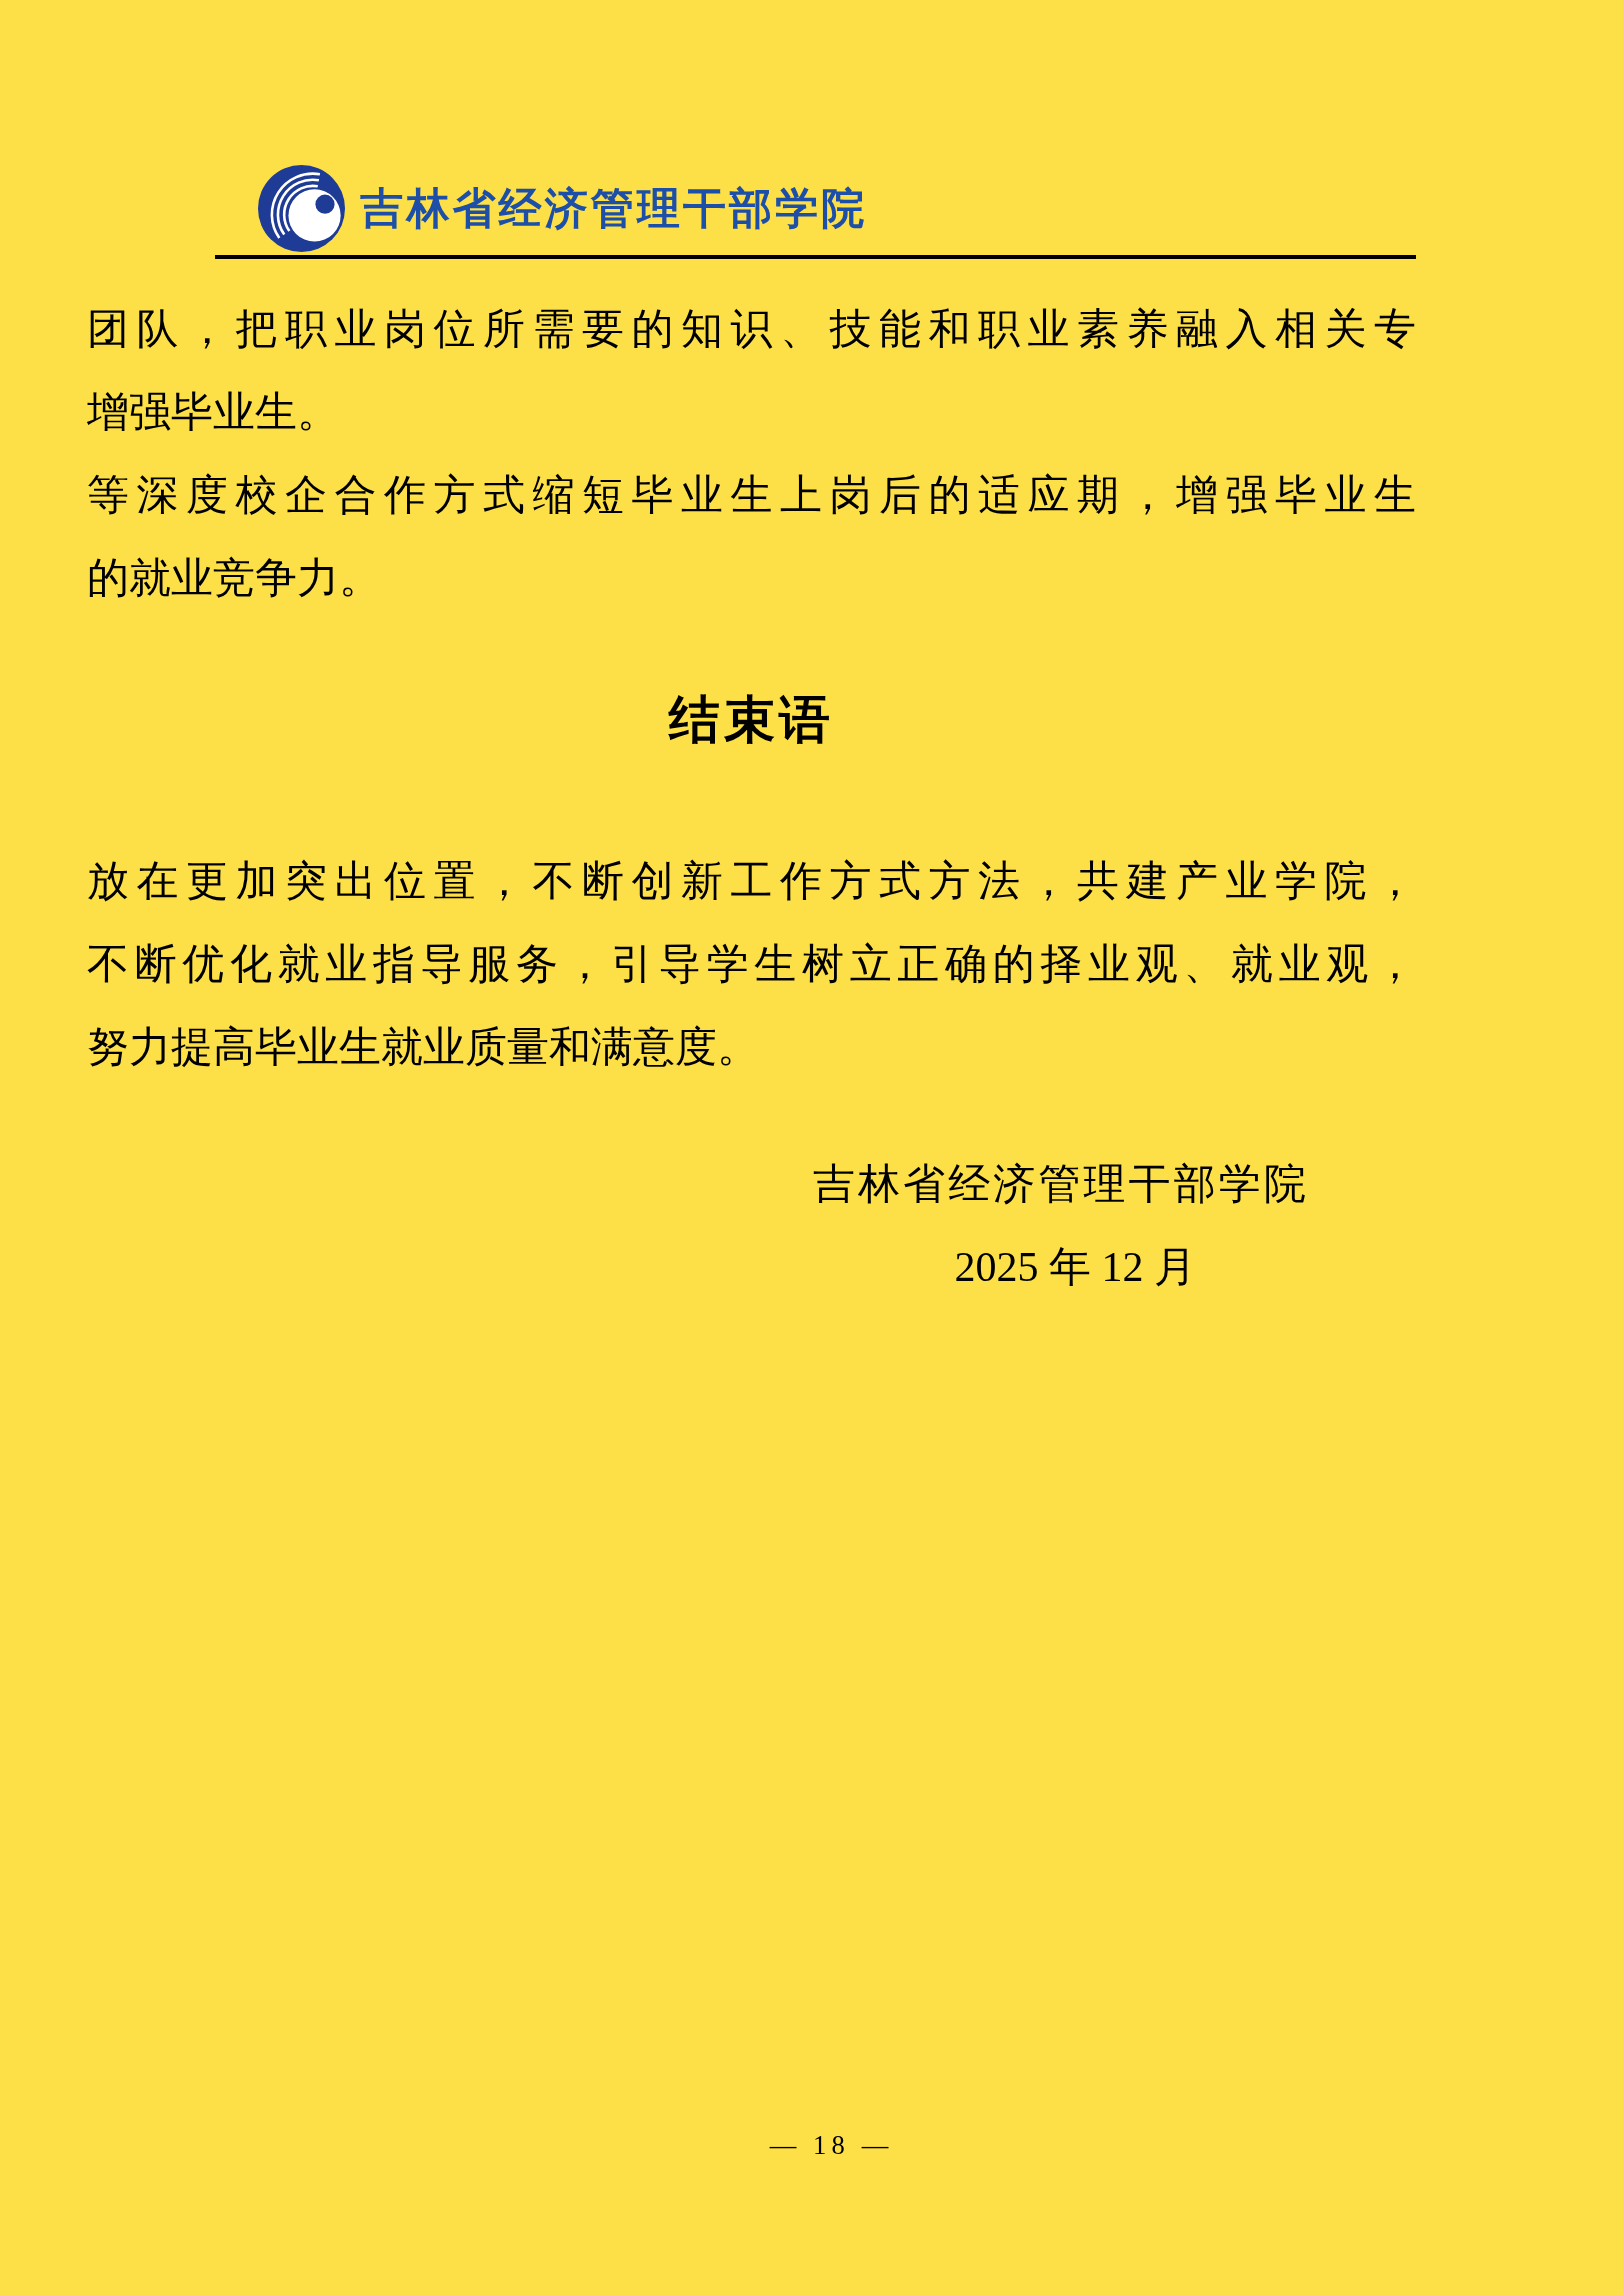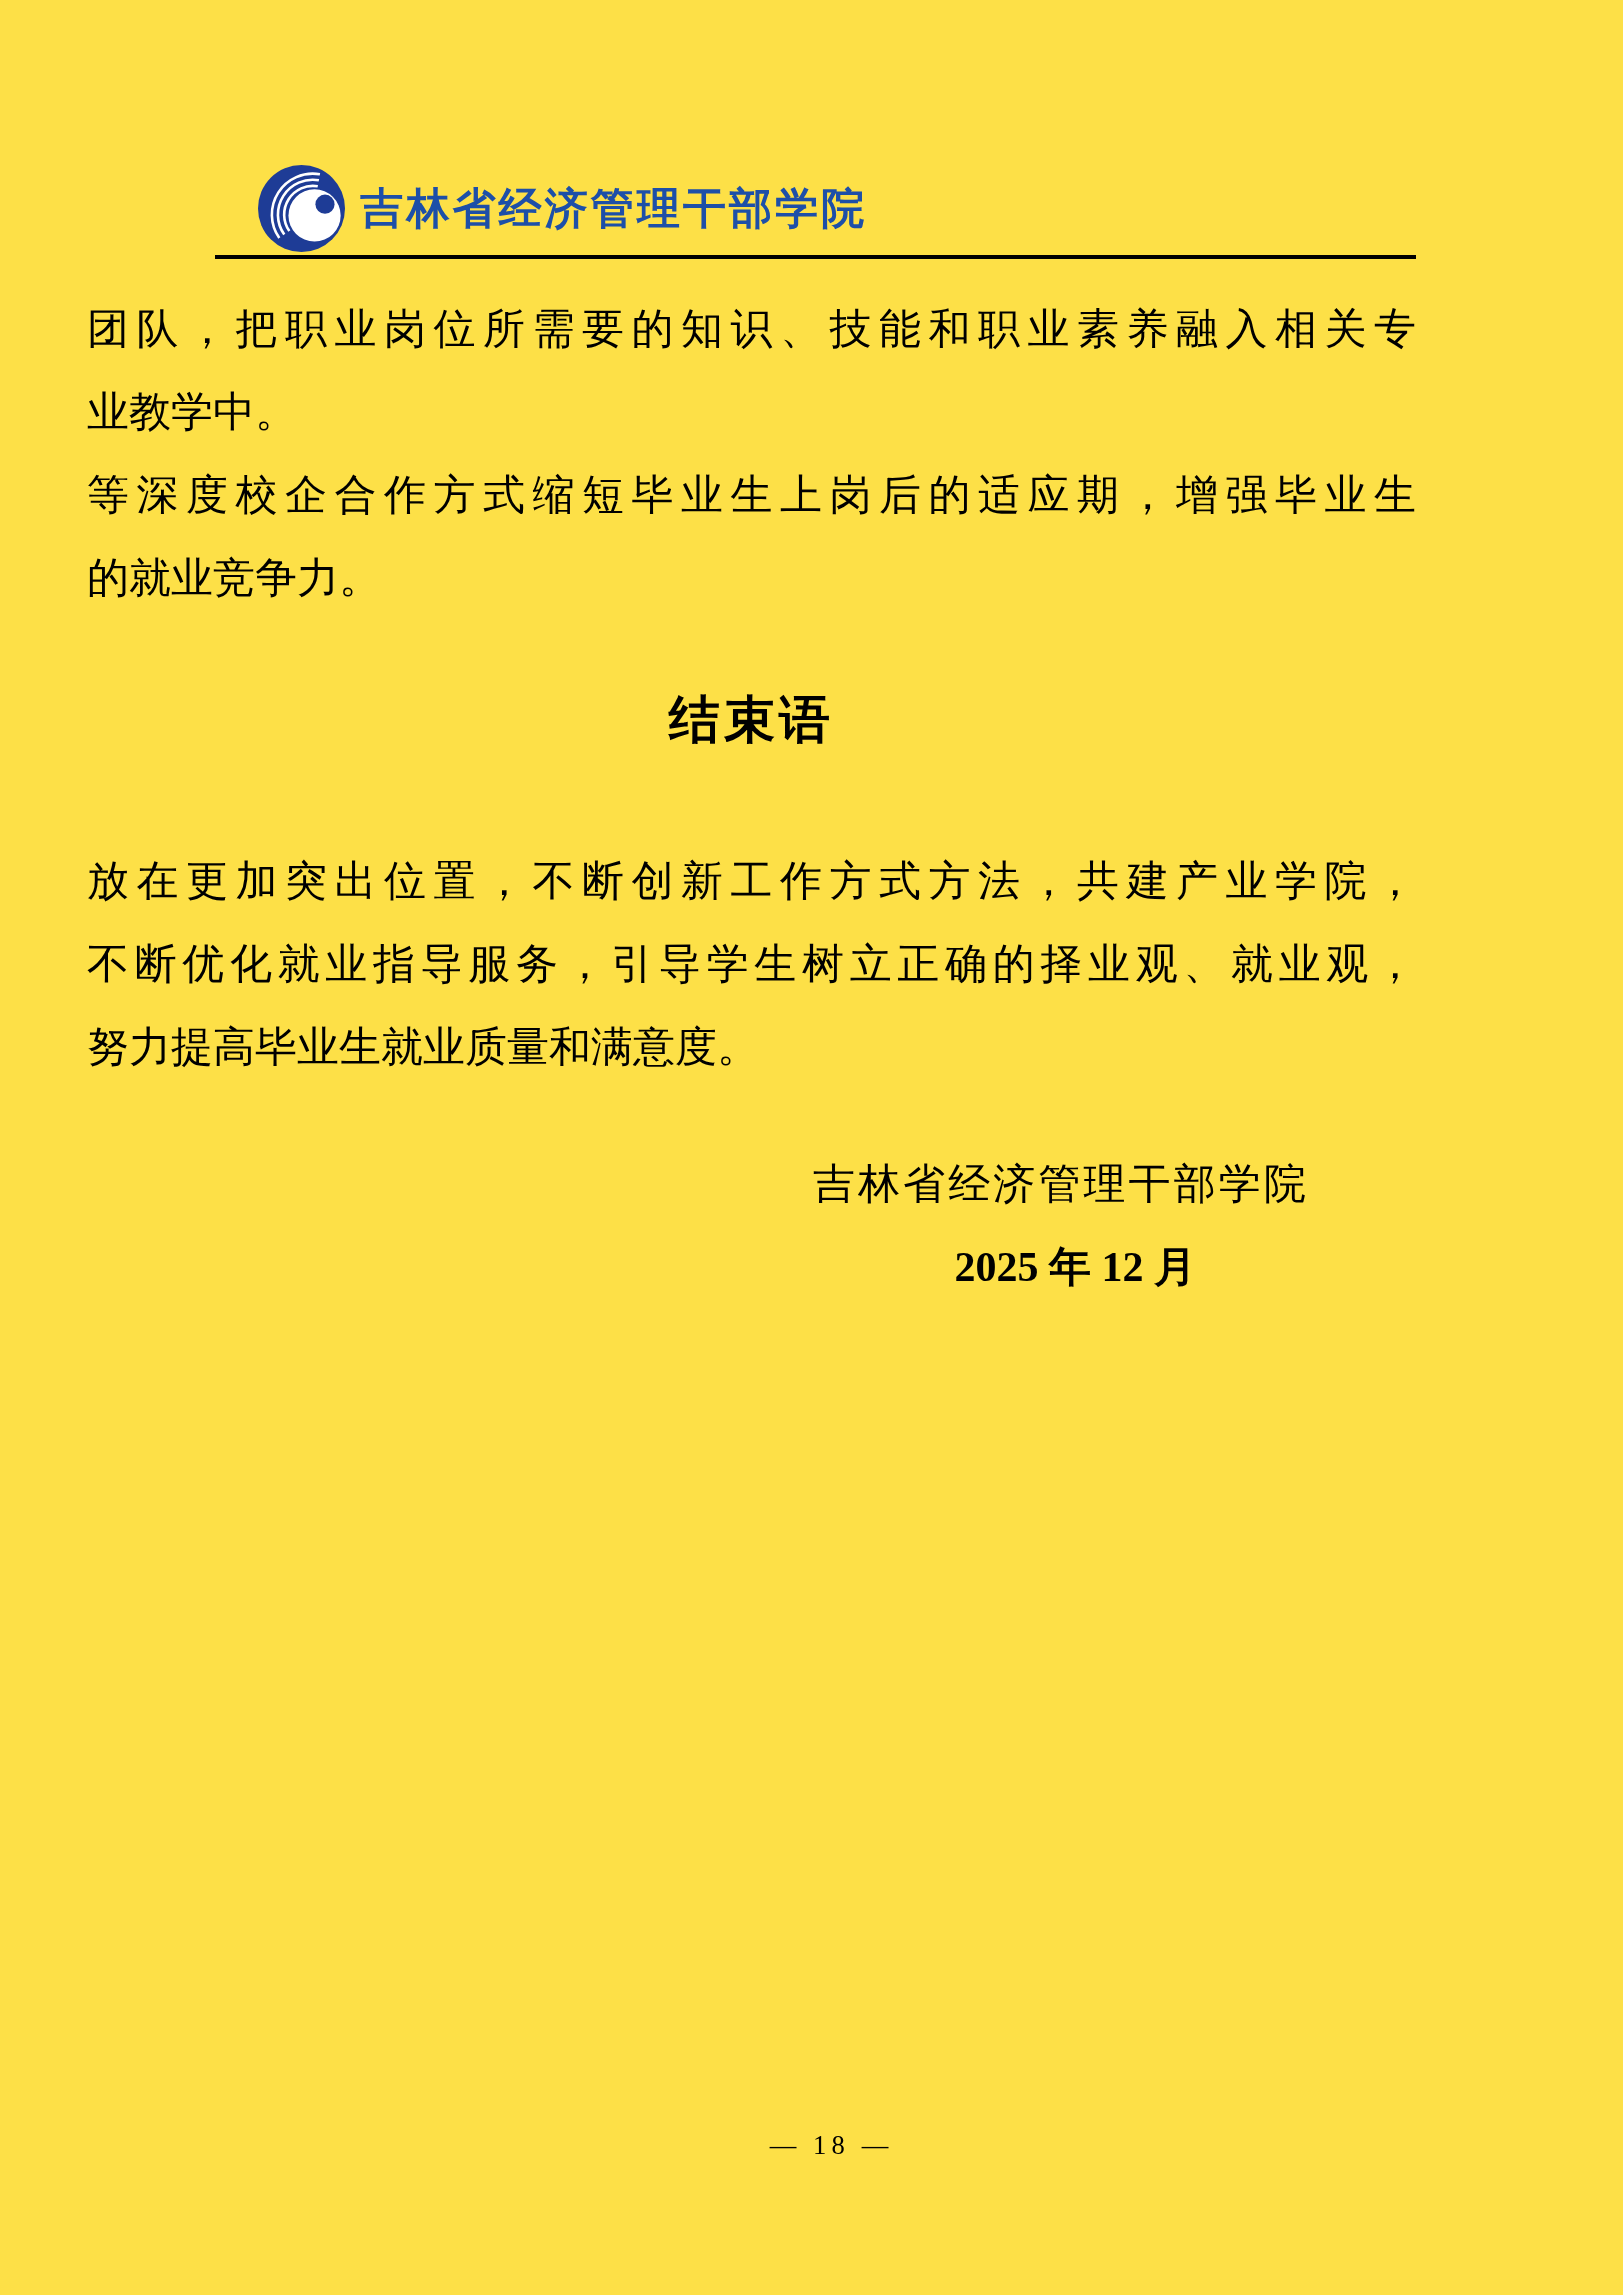--- a/index.html
+++ b/index.html
@@ -46,21 +46,21 @@
     font-family:Liberation Sans, sans-serif;
     font-size:51px;
     font-weight:700;
     line-height:83px;
     text-align:center;
     margin:58px 0 79px 0;
     letter-spacing:4.1px;
   }
   .signature-block{ margin-top:54px; font-size:42px; line-height:83px; }
   .sig-line{ text-align:right; padding-right:107px; letter-spacing:3.1px; }
-  .date-line{ text-align:right; padding-right:220px;font-weight:bold; }
+  .date-line{ text-align:right; padding-right:220px; }
   
   .footer{
     position:absolute;
     left:0; right:0;
     bottom:134px;
     text-align:center;
     font-size:26.6px;
     letter-spacing:5.1px;
     margin-left:40px;
   }
@@ -90,21 +90,21 @@
       </span>
       <span class="brand-name" style="color:#1d4fa8;" title="吉林省经济管理干部学院">吉林省经济管理干部学院</span>
     </div>
     <div class="rule"></div>
   </header>
 
   <main class="main">
 
     <p class="para para-first">
       <span class="line">团队，把职业岗位所需要的知识、技能和职业素养融入相关专</span>
-      <span class="line last">业教学中。</span>
+      <span class="line last">增强毕业生。</span>
     </p>
 
     <p class="para">
       <span class="line">等深度校企合作方式缩短毕业生上岗后的适应期，增强毕业生</span>
       <span class="line last">的就业竞争力。</span>
     </p>
 
     <h2 class="heading">结束语</h2>
 
     <p class="para">

